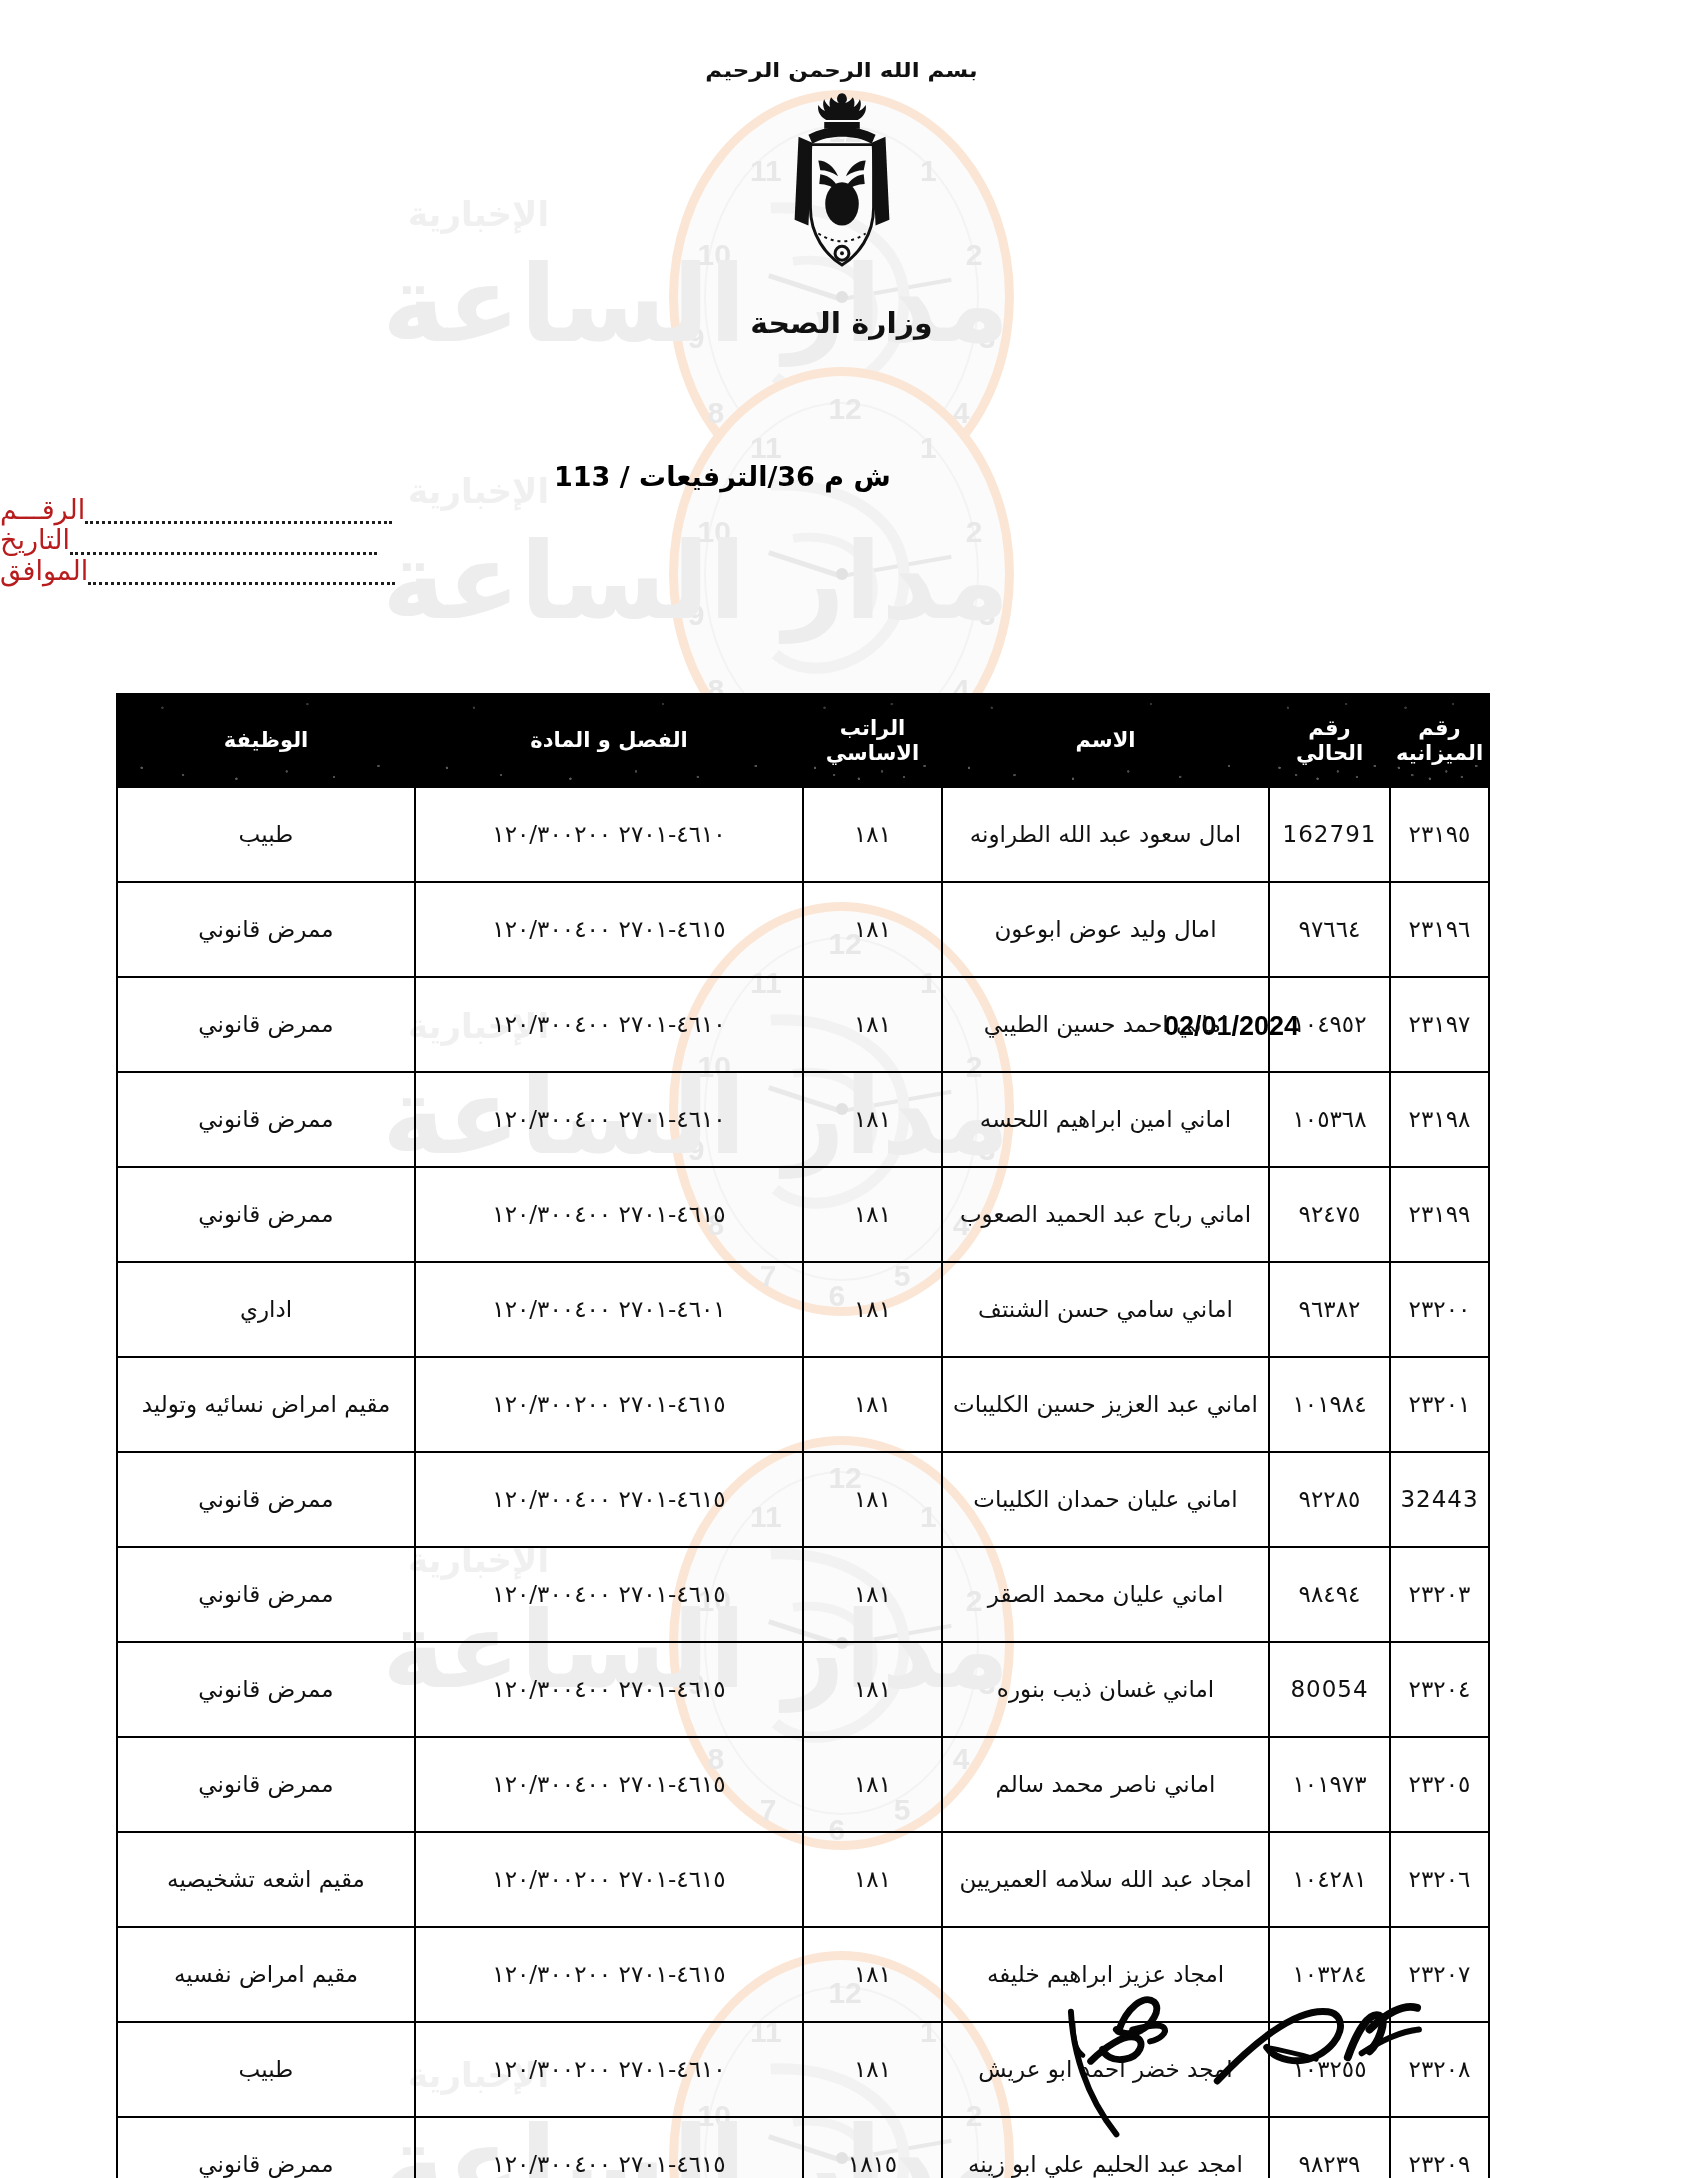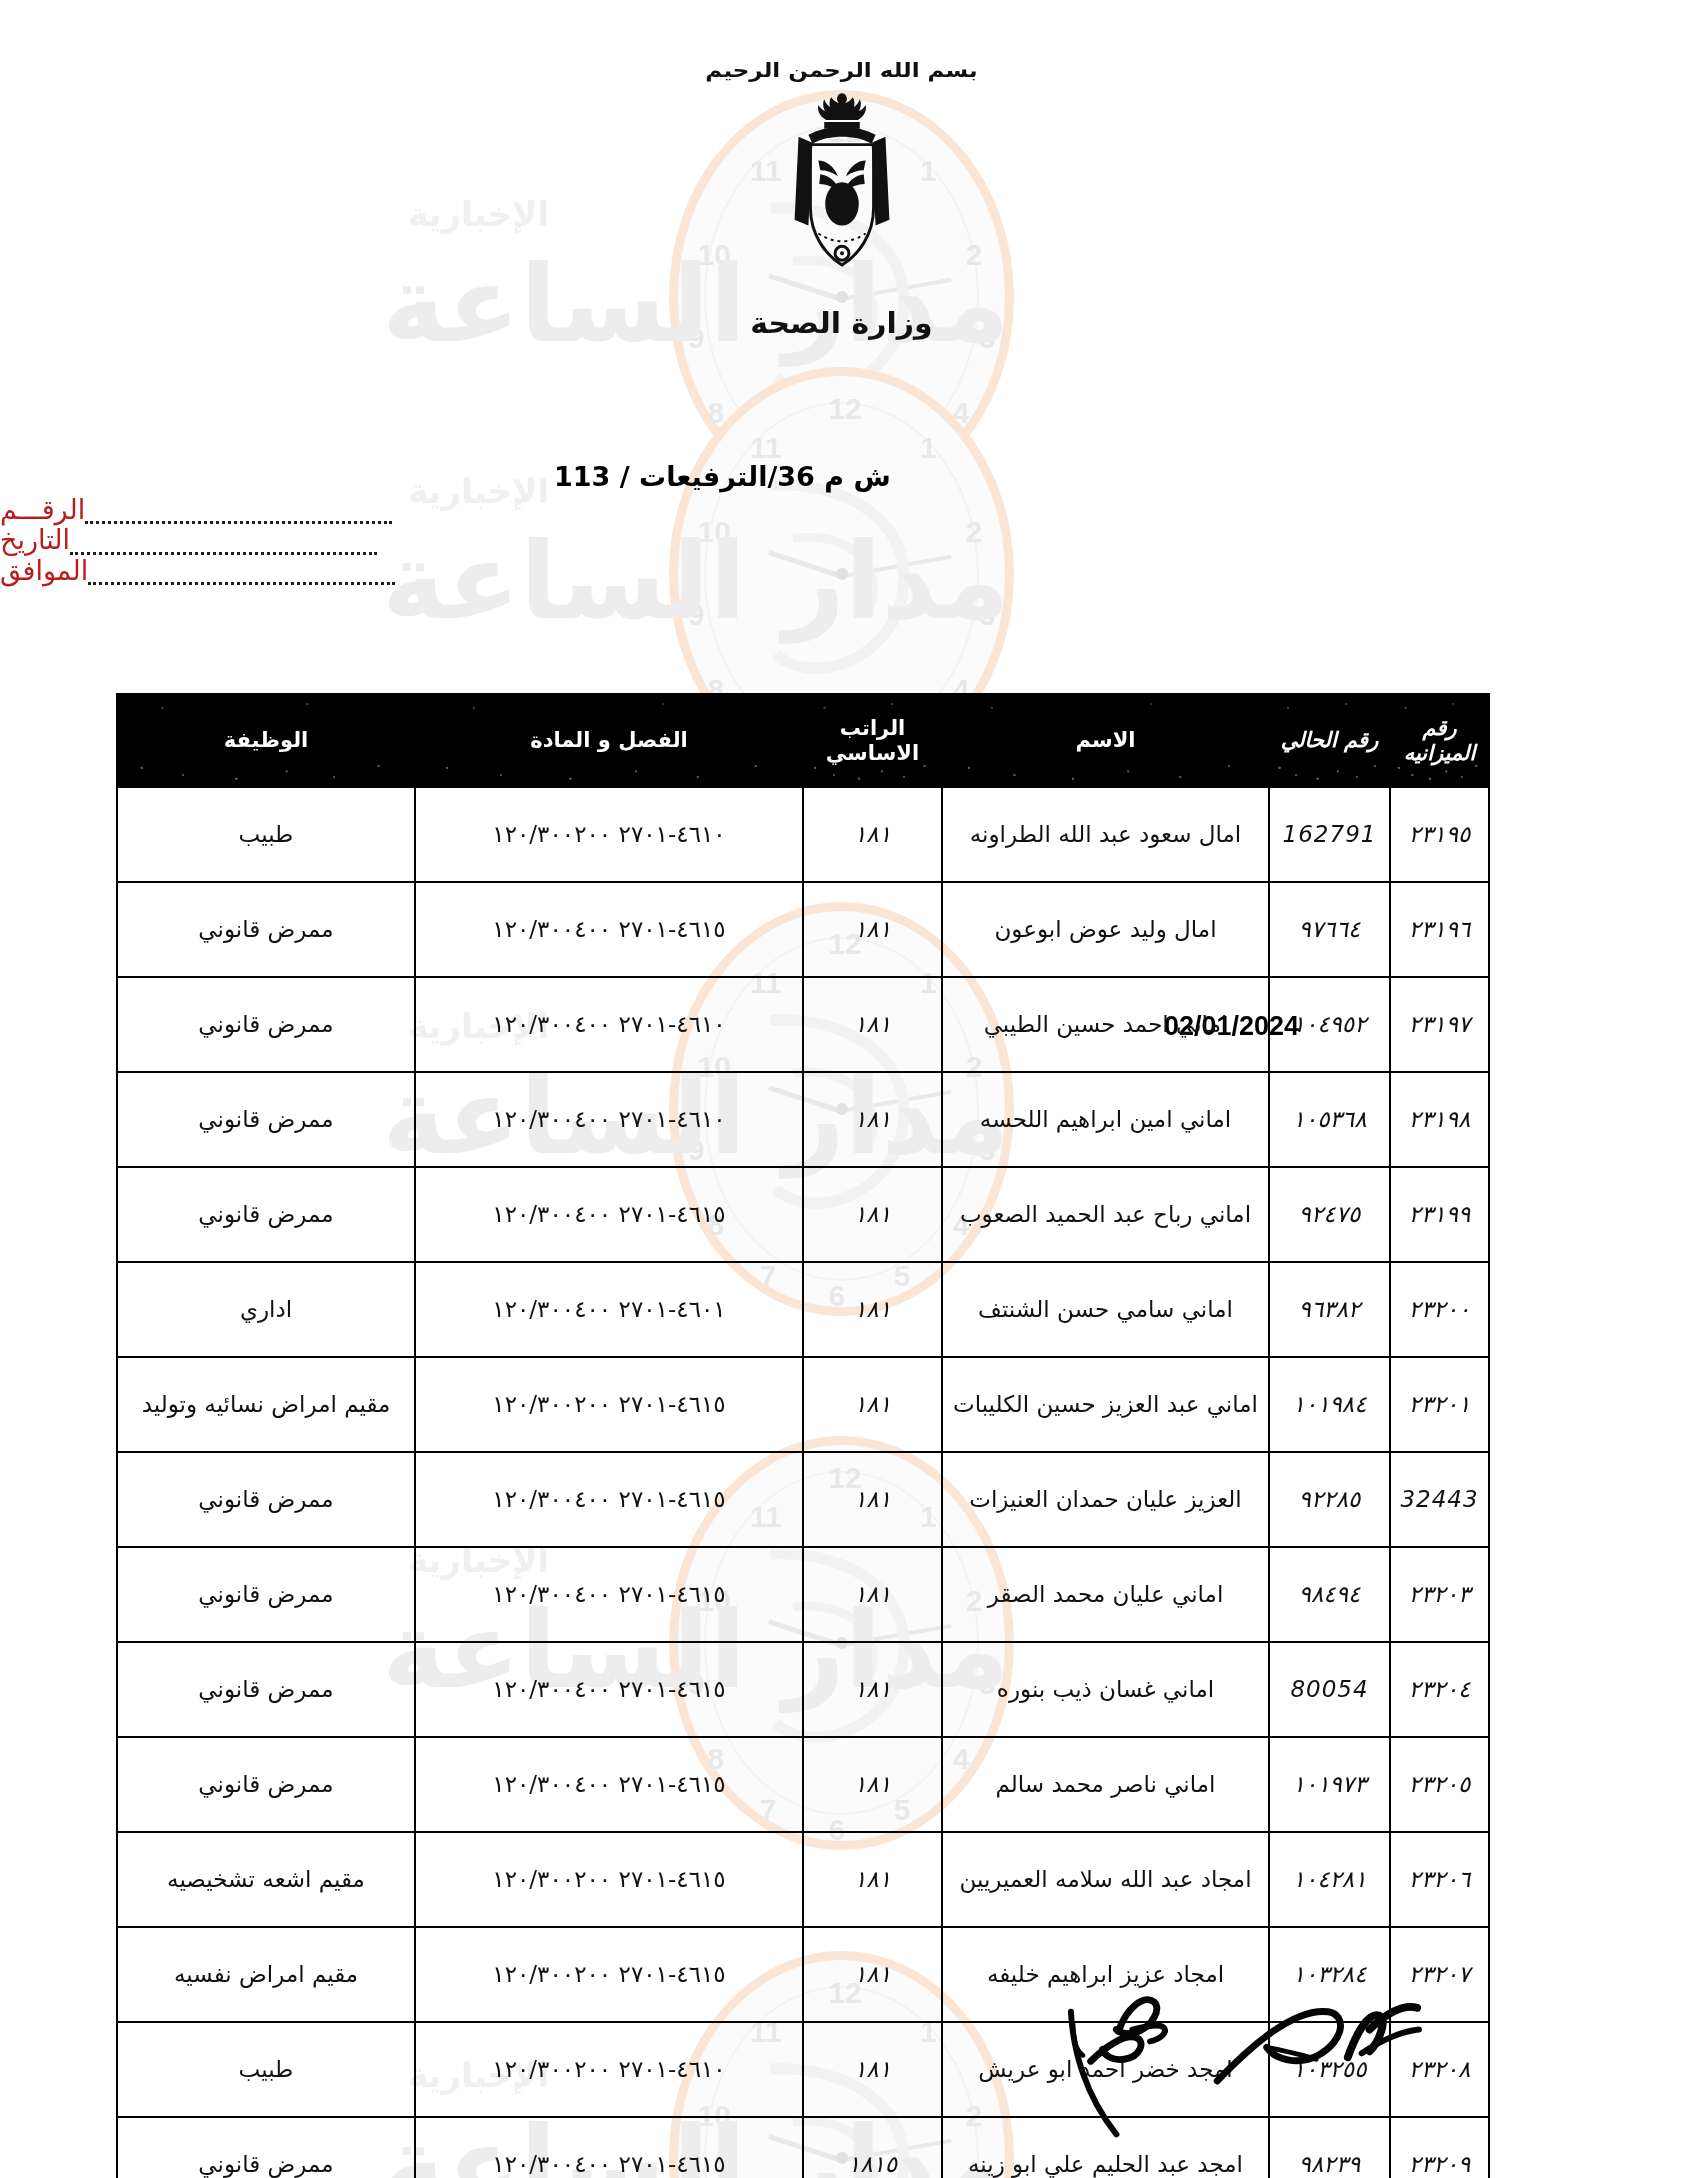--- a/index.html
+++ b/index.html
@@ -235,21 +235,21 @@
     color: #111;
     background: transparent;
   }
   .c-budget { width: 99px; }
   .c-current { width: 121px; }
   .c-name { width: 327px; }
   .c-salary { width: 139px; }
   .c-chapter { width: 388px; }
   .c-job { width: 298px; }
 
-  td.num, th.num { letter-spacing: 1px; font-style: italic; }
+  td.num, th.num { letter-spacing: 1px; }
   td.name { font-size: 23px; letter-spacing: 0.5px; }
   td.chapter {
     font-size: 22px;
     letter-spacing: 1px;
     direction: ltr;
   }
   td.job { font-size: 22px; letter-spacing: 1.5px; }
 
   
   .sign-area {
@@ -523,21 +523,21 @@
             <td class="num">٢٣٢٠١</td>
             <td class="num">١٠١٩٨٤</td>
             <td class="name">اماني عبد العزيز حسين الكليبات</td>
             <td class="num">١٨١</td>
             <td class="chapter">٤٦١٥-٢٧٠١  ١٢٠/٣٠٠٢٠٠</td>
             <td class="job">مقيم امراض نسائيه وتوليد</td>
           </tr>
           <tr>
             <td class="num">32443</td>
             <td class="num">٩٢٢٨٥</td>
-            <td class="name">العزيز عليان حمدان العنيزات</td>
+            <td class="name">اماني عليان حمدان الكليبات</td>
             <td class="num">١٨١</td>
             <td class="chapter">٤٦١٥-٢٧٠١  ١٢٠/٣٠٠٤٠٠</td>
             <td class="job">ممرض قانوني</td>
           </tr>
           <tr>
             <td class="num">٢٣٢٠٣</td>
             <td class="num">٩٨٤٩٤</td>
             <td class="name">اماني عليان محمد الصقر</td>
             <td class="num">١٨١</td>
             <td class="chapter">٤٦١٥-٢٧٠١  ١٢٠/٣٠٠٤٠٠</td>

